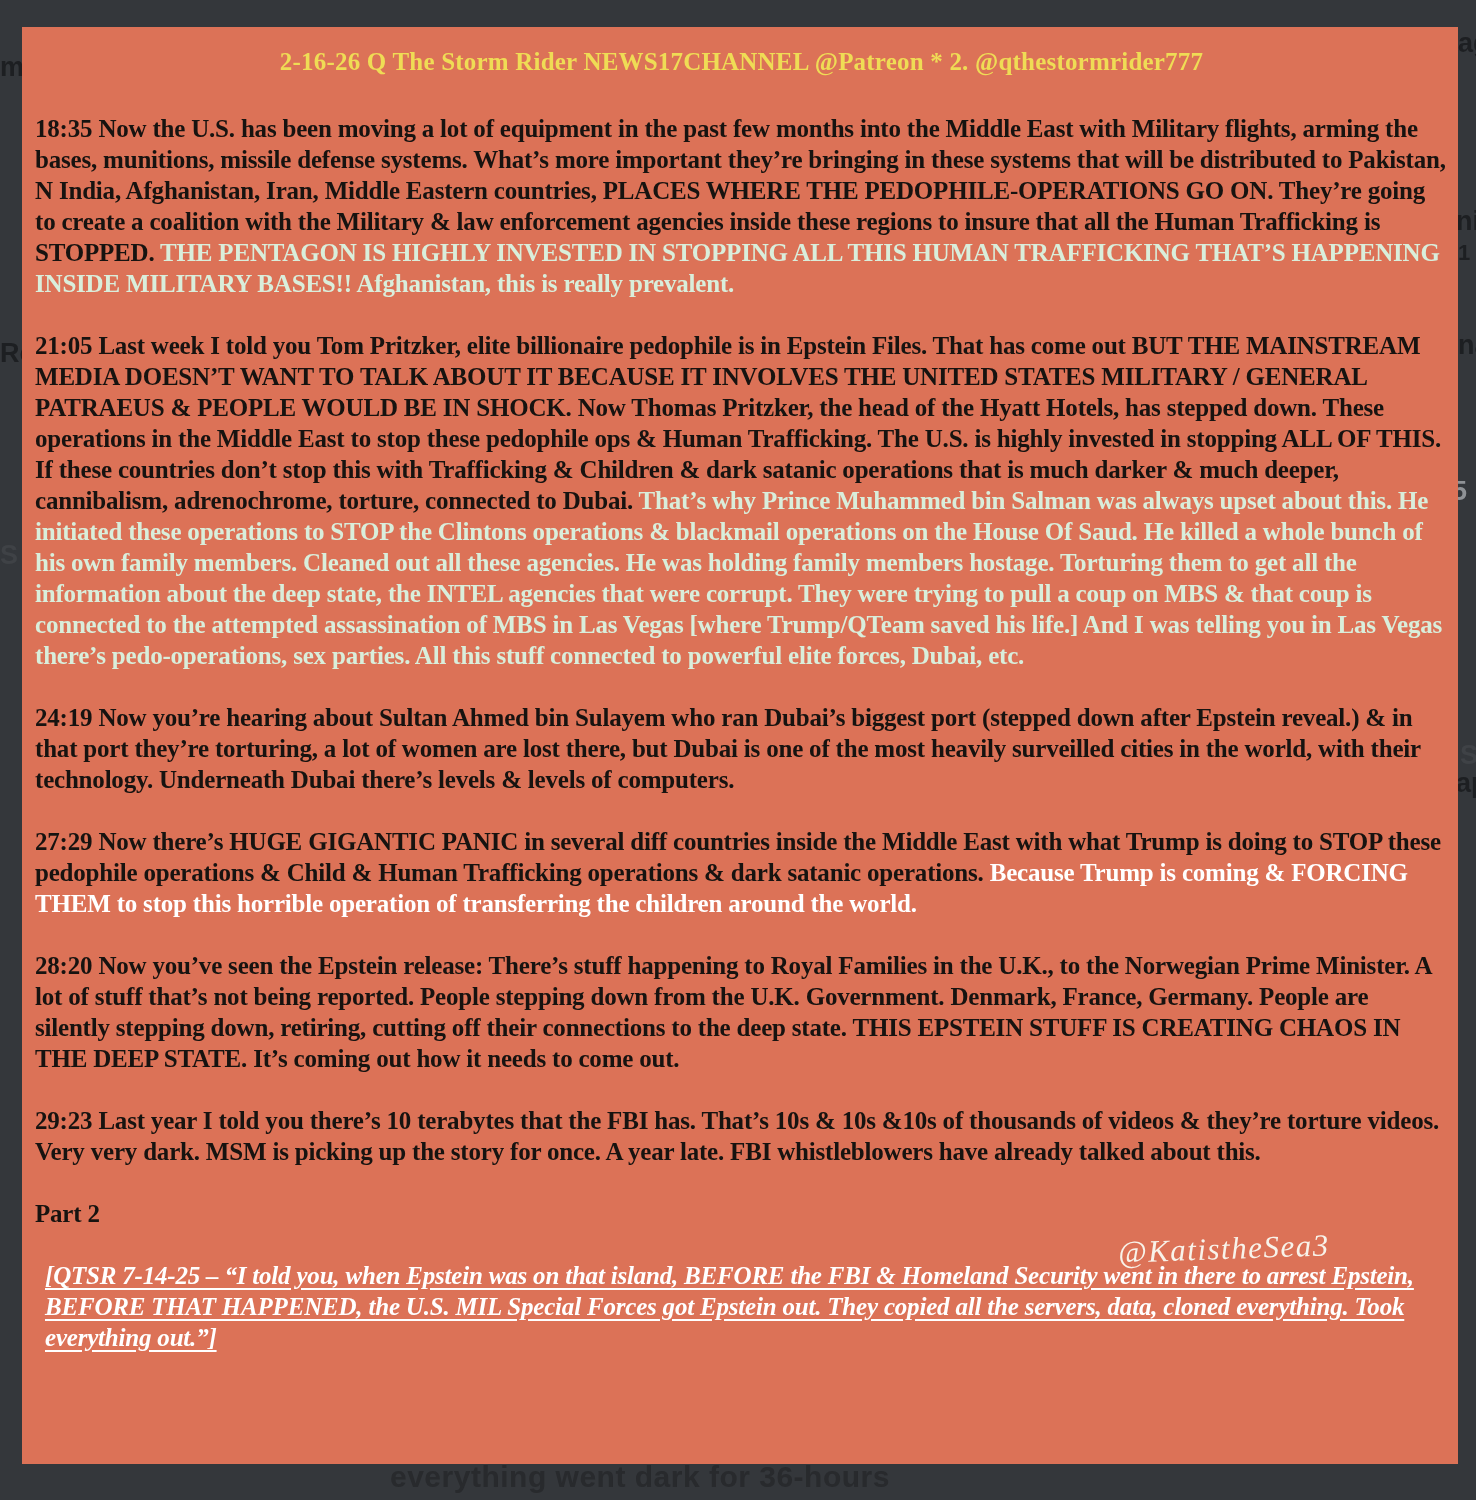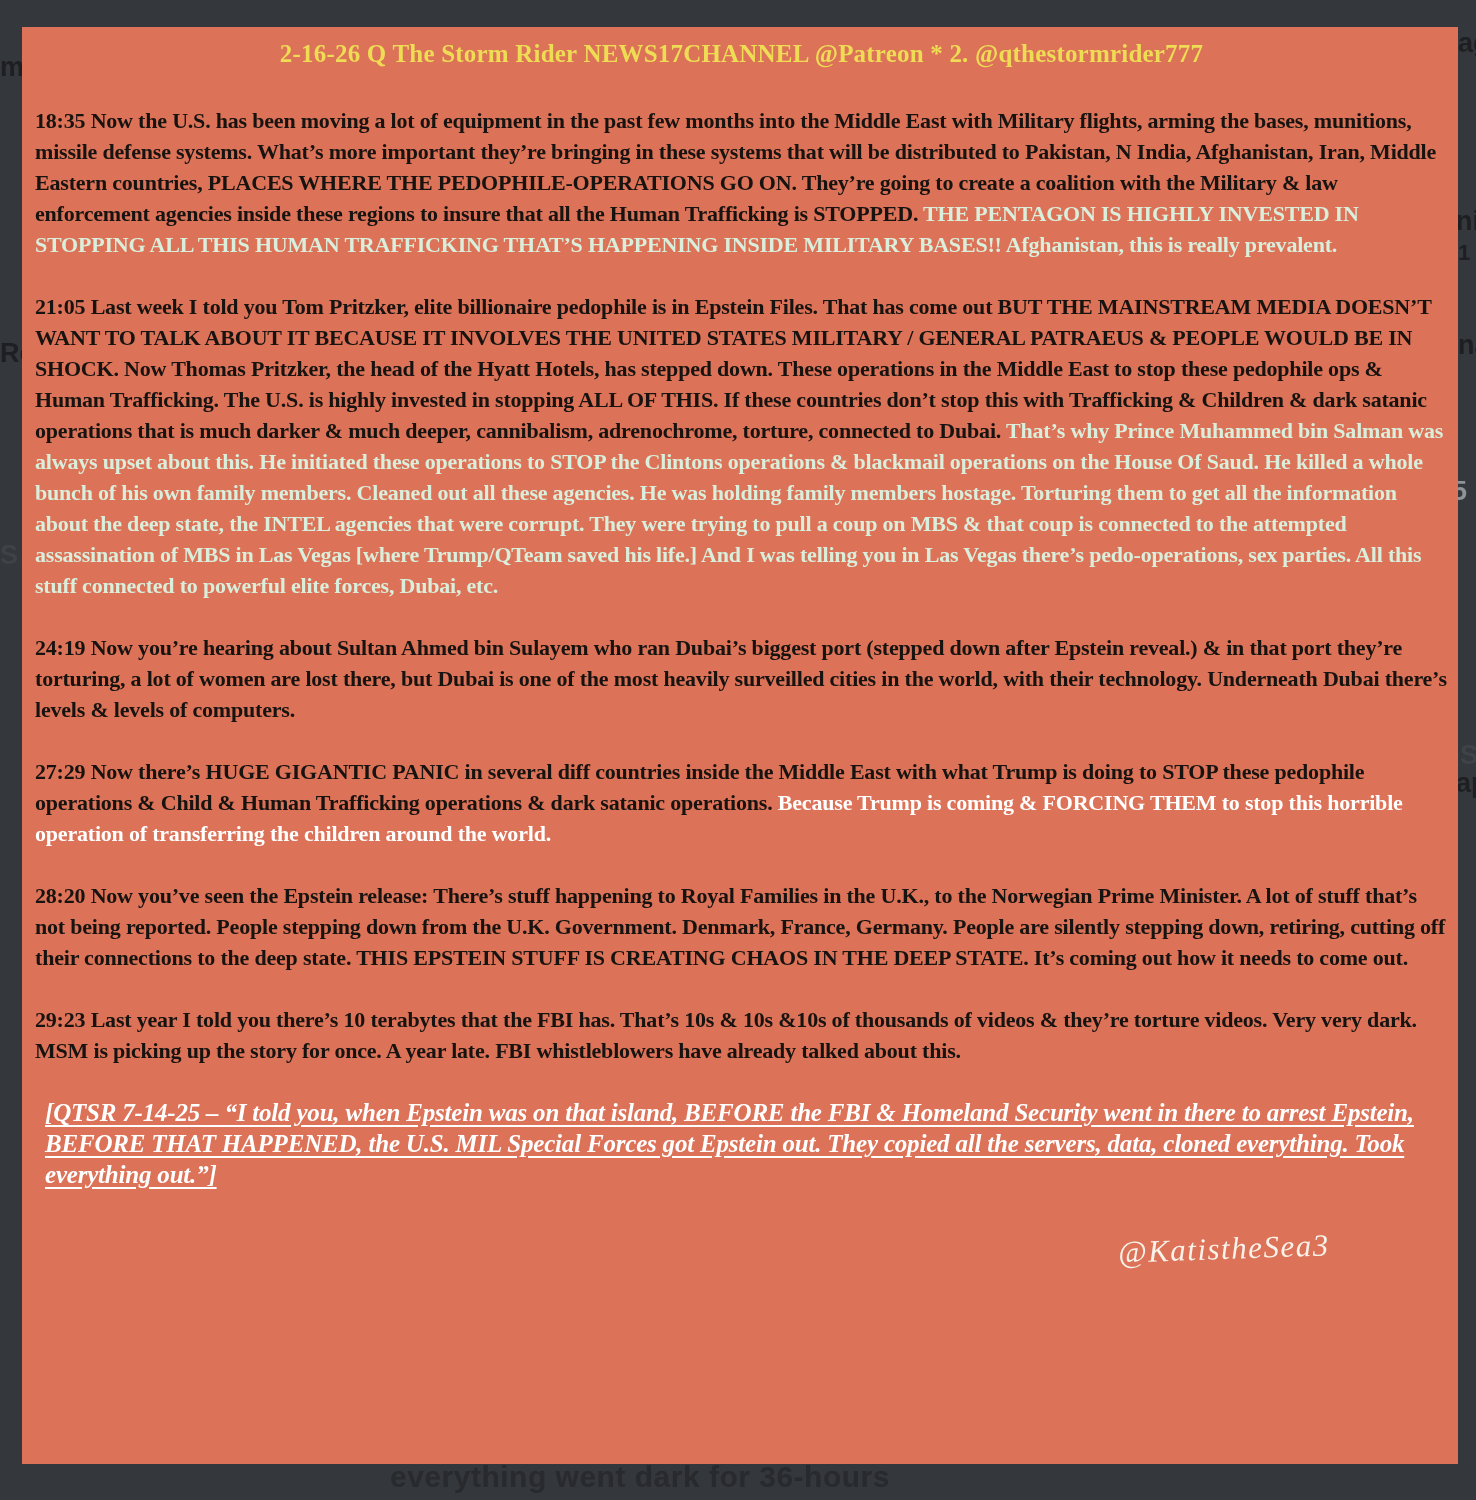--- a/index.html
+++ b/index.html
@@ -42,27 +42,27 @@
     background: #dc7257;
     padding: 11px 10px 0 13px;
     box-sizing: border-box;
   }
   .card .title {
     text-align: center;
     font-weight: bold;
     font-size: 25px;
     line-height: 26px;
     color: #efdc55;
-    margin: 3px 0 38px 0;
+    margin: 11px 0 38px 0;
     letter-spacing: 0.2px;
   }
   .card p.body-par {
     margin: 0 0 31px 0;
     font-weight: bold;
-    font-size: 22px;
+    font-size: 25px;
     line-height: 31px;
     letter-spacing: -0.2px;
     color: #171310;
   }
   .t-black { color: #171310; }
   .t-green { color: #d9eedb; }
   .t-white { color: #ffffff; }
 
   .watermark {
     position: absolute;
@@ -112,17 +112,18 @@
   <p class="body-par"><span class="t-black">21:05 Last week I told you Tom Pritzker, elite billionaire pedophile is in Epstein Files. That has come out BUT THE MAINSTREAM MEDIA DOESN’T WANT TO TALK ABOUT IT BECAUSE IT INVOLVES THE UNITED STATES MILITARY / GENERAL PATRAEUS &amp; PEOPLE WOULD BE IN SHOCK. Now Thomas Pritzker, the head of the Hyatt Hotels, has stepped down. These operations in the Middle East to stop these pedophile ops &amp; Human Trafficking. The U.S. is highly invested in stopping ALL OF THIS. If these countries don’t stop this with Trafficking &amp; Children &amp; dark satanic operations that is much darker &amp; much deeper, cannibalism, adrenochrome, torture, connected to Dubai. </span><span class="t-green">That’s why Prince Muhammed bin Salman was always upset about this. He initiated these operations to STOP the Clintons operations &amp; blackmail operations on the House Of Saud. He killed a whole bunch of his own family members. Cleaned out all these agencies. He was holding family members hostage. Torturing them to get all the information about the deep state, the INTEL agencies that were corrupt. They were trying to pull a coup on MBS &amp; that coup is connected to the attempted assassination of MBS in Las Vegas [where Trump/QTeam saved his life.] And I was telling you in Las Vegas there’s pedo-operations, sex parties. All this stuff connected to powerful elite forces, Dubai, etc.</span></p>
 
   <p class="body-par"><span class="t-black">24:19 Now you’re hearing about Sultan Ahmed bin Sulayem who ran Dubai’s biggest port (stepped down after Epstein reveal.) &amp; in that port they’re torturing, a lot of women are lost there, but Dubai is one of the most heavily surveilled cities in the world, with their technology. Underneath Dubai there’s levels &amp; levels of computers.</span></p>
 
   <p class="body-par"><span class="t-black">27:29 Now there’s HUGE GIGANTIC PANIC in several diff countries inside the Middle East with what Trump is doing to STOP these pedophile operations &amp; Child &amp; Human Trafficking operations &amp; dark satanic operations. </span><span class="t-white">Because Trump is coming &amp; FORCING THEM to stop this horrible operation of transferring the children around the world.</span></p>
 
   <p class="body-par"><span class="t-black">28:20 Now you’ve seen the Epstein release: There’s stuff happening to Royal Families in the U.K., to the Norwegian Prime Minister. A lot of stuff that’s not being reported. People stepping down from the U.K. Government. Denmark, France, Germany. People are silently stepping down, retiring, cutting off their connections to the deep state. THIS EPSTEIN STUFF IS CREATING CHAOS IN THE DEEP STATE. It’s coming out how it needs to come out.</span></p>
 
   <p class="body-par"><span class="t-black">29:23 Last year I told you there’s 10 terabytes that the FBI has. That’s 10s &amp; 10s &amp;10s of thousands of videos &amp; they’re torture videos. Very very dark. MSM is picking up the story for once. A year late. FBI whistleblowers have already talked about this.</span></p>
 
+  <p class="body-par"><span class="t-black">Part 2</span></p>
 
   <p class="quote">[QTSR 7-14-25 – “I told you, when Epstein was on that island, BEFORE the FBI &amp; Homeland Security went in there to arrest Epstein, BEFORE THAT HAPPENED, the U.S. MIL Special Forces got Epstein out. They copied all the servers, data, cloned everything. Took everything out.”]</p>
 
   <div class="watermark">@KatistheSea3</div>
 </div>
 
 </body></html>

